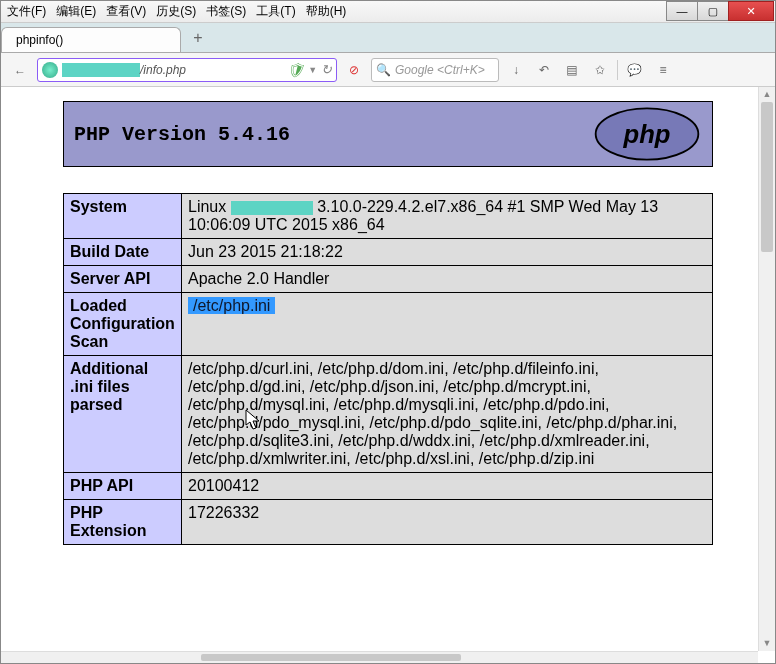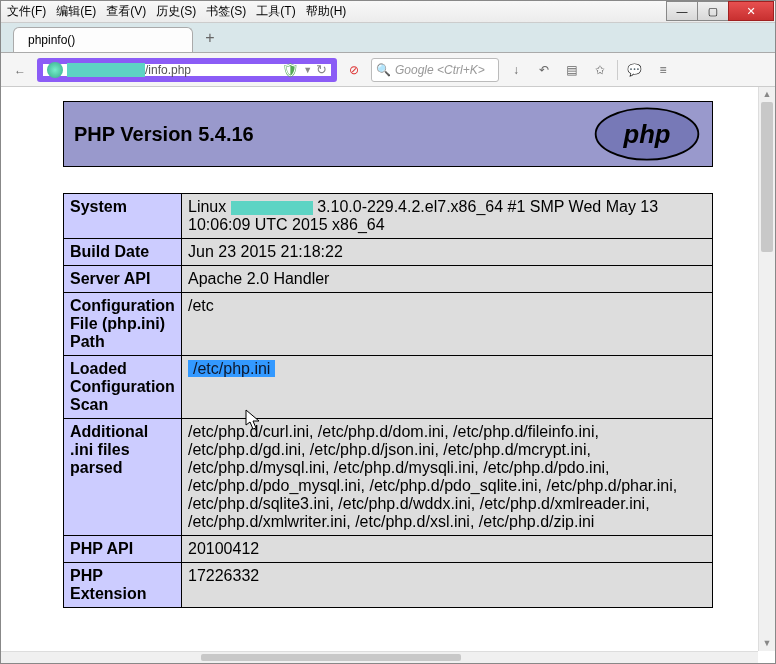--- a/index.html
+++ b/index.html
@@ -8,28 +8,28 @@
 
 .menubar { background: linear-gradient(#f8f8f8, #ececec); height: 22px; display: flex; align-items: center; padding: 0 6px; border-bottom: 1px solid #ccc; font-size: 12px; }
 .menubar span { margin-right: 10px; cursor: default; }
 
 
 .winctrl { position: absolute; right: 1px; top: 0; display: flex; height: 21px; }
 .winbtn { width: 32px; height: 20px; display: flex; align-items: center; justify-content: center; font-size: 11px; font-family: Arial; border: 1px solid #888; margin-left: -1px; background: linear-gradient(#f0f0f0,#d8d8d8); }
 .winbtn.close { background: linear-gradient(#e75050,#c83030); color: #fff; width: 46px; border-color: #a02020; }
 
 
-.tabbar { background: #d9e7ea; height: 30px; display: flex; align-items: flex-end; padding-left: 12px; border-bottom: 1px solid #aaa; }
+.tabbar { background: #d9e7ea; height: 30px; display: flex; align-items: flex-end; padding-left: 0; border-bottom: 1px solid #aaa; }
 .tab { background: #fdfdfd; border: 1px solid #aaa; border-bottom: none; border-radius: 6px 6px 0 0; padding: 5px 14px; font-size: 12px; margin-right: 0px; min-width: 180px; position: relative; }
 .newtab { width: 26px; text-align: center; padding: 5px 0; font-size: 16px; color: #666; margin-left: 4px; cursor: pointer; }
 
 
 .navbar { background: #f5f5f5; height: 34px; display: flex; align-items: center; padding: 0 8px; border-bottom: 1px solid #ccc; gap: 6px; }
 .navicon { width: 22px; height: 22px; display: flex; align-items: center; justify-content: center; color: #666; border-radius: 3px; }
-.urlbox { flex: 0 0 300px; height: 24px; border: 6px solid #8b5cf6; border-radius: 3px; background: #fff; display: flex; align-items: center; padding: 0 4px; font-size: 12px; }
+.urlbox { flex: 0 0 300px; height: 24px; border: 1px solid #8b5cf6; border-radius: 3px; background: #fff; display: flex; align-items: center; padding: 0 4px; font-size: 12px; font-style: italic; }
 .urlbox .globe { width: 16px; height: 16px; border-radius: 50%; background: radial-gradient(#7ec,#3a8); margin-right: 4px; flex-shrink: 0; }
 .urlbox .redact { background: #5dd4c4; height: 14px; flex: 0 0 78px; }
 .urlbox .urlpath { color: #555; margin-left: 0; }
 .urlbox .spacer { flex: 1; }
 .urlbox .shield { color: #5a5; margin-right: 4px; font-size: 14px; }
 .urlbox .dd { color: #888; margin-right: 4px; font-size: 9px; }
 .urlbox .reload { color: #888; font-size: 13px; }
 .searchbox { flex: 0 0 128px; height: 24px; border: 1px solid #bbb; border-radius: 3px; background: #fff; display: flex; align-items: center; padding: 0 4px; font-size: 12px; color: #999; font-style: italic; }
 .searchbox .mag { color: #888; font-style: normal; margin-right: 4px; }
 .toolicon { width: 22px; height: 22px; display: flex; align-items: center; justify-content: center; color: #666; }
@@ -41,21 +41,21 @@
 .vscroll .thumb { position: absolute; top: 15px; left: 2px; right: 2px; height: 150px; background: #c8c8c8; border-radius: 2px; }
 .vscroll .arr { position: absolute; left: 0; right: 0; height: 15px; text-align: center; font-size: 9px; color: #888; line-height: 15px; }
 .vscroll .arr.top { top: 0; }
 .vscroll .arr.bot { bottom: 0; }
 .hscroll { position: absolute; left: 0; right: 17px; bottom: 0; height: 12px; background: #f0f0f0; border-top: 1px solid #ddd; }
 .hscroll .thumb { position: absolute; top: 2px; bottom: 2px; left: 200px; width: 260px; background: #c8c8c8; border-radius: 2px; }
 
 
 .content { padding: 14px 62px 0 62px; font-family: Arial, sans-serif; }
 .phphdr { background: #9999cc; border: 1px solid #000; padding: 6px 10px; display: flex; align-items: center; justify-content: space-between; height: 66px; }
-.phphdr h1 { font-size: 20px; font-weight: bold; color: #000; }
+.phphdr h1 { font-size: 20px; font-weight: bold; color: #000; font-family: Liberation Mono, monospace; }
 .phplogo { width: 110px; height: 56px; }
 
 table.phpt { border-collapse: collapse; width: 100%; margin-top: 26px; font-size: 16px; }
 table.phpt td { border: 1px solid #000; padding: 4px 6px; vertical-align: top; }
 table.phpt td.k { background: #ccccff; font-weight: bold; width: 118px; }
 table.phpt td.v { background: #dddddd; color: #000; }
 .redact2 { display: inline-block; background: #5dd4c4; width: 82px; height: 14px; vertical-align: middle; }
 .hl { background: #3399ff; color: #0f172a; padding: 0 5px; }
 
 .cursor { position: absolute; left: 244px; top: 408px; pointer-events: none; font-size: 18px; color: #000; }
@@ -129,24 +129,20 @@
           </tr>
           <tr>
             <td class="k">Build Date</td>
             <td class="v">Jun 23 2015 21:18:22</td>
           </tr>
           <tr>
             <td class="k">Server API</td>
             <td class="v">Apache 2.0 Handler</td>
           </tr>
           <tr>
-            <td class="k">Configuration File (php.ini) Path</td>
-            <td class="v">/etc</td>
-          </tr>
-          <tr>
             <td class="k">Loaded Configuration Scan</td>
             <td class="v"><span class="hl">/etc/php.ini</span></td>
           </tr>
           <tr>
             <td class="k">Additional .ini files parsed</td>
             <td class="v">/etc/php.d/curl.ini, /etc/php.d/dom.ini, /etc/php.d/fileinfo.ini, /etc/php.d/gd.ini, /etc/php.d/json.ini, /etc/php.d/mcrypt.ini, /etc/php.d/mysql.ini, /etc/php.d/mysqli.ini, /etc/php.d/pdo.ini, /etc/php.d/pdo_mysql.ini, /etc/php.d/pdo_sqlite.ini, /etc/php.d/phar.ini, /etc/php.d/sqlite3.ini, /etc/php.d/wddx.ini, /etc/php.d/xmlreader.ini, /etc/php.d/xmlwriter.ini, /etc/php.d/xsl.ini, /etc/php.d/zip.ini</td>
           </tr>
           <tr>
             <td class="k">PHP API</td>
             <td class="v">20100412</td>

